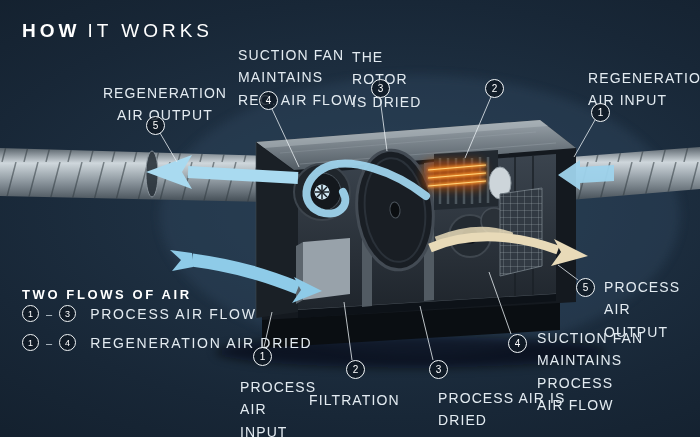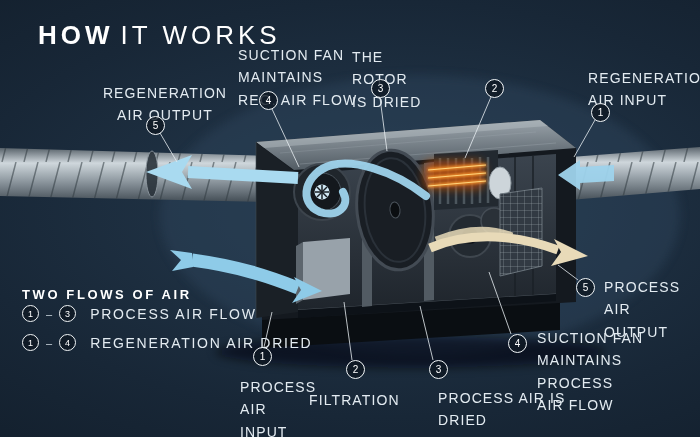--- a/index.html
+++ b/index.html
@@ -1,21 +1,21 @@
 <!DOCTYPE html>
 <html><head>
 <meta charset="utf-8">
 <style>
   *{margin:0;padding:0;box-sizing:border-box}
   html,body{width:700px;height:437px}
   body{font-family:"Liberation Sans",sans-serif;background:#0f1922;overflow:hidden}
   .stage{position:relative;width:700px;height:437px;overflow:hidden;
          background:radial-gradient(120% 95% at 55% 48%, #253a4e 0%, #182737 50%, #0e1823 100%)}
   .scene{position:absolute;left:0;top:0}
-  .title{position:absolute;left:38px;top:20px;font-size:26px;letter-spacing:4px;color:#fff}
+  .title{position:absolute;left:22px;top:20px;font-size:19px;letter-spacing:4px;color:#fff}
   .t-bold{font-weight:700}
   .t-light{font-weight:300;margin-left:7px}
   .lbl{position:absolute;font-size:14px;letter-spacing:1.1px;line-height:1.6;color:#e3ebf1;
        white-space:pre-line;font-weight:400}
   .center{text-align:center}
   .num{width:19px;height:19px;border:1.5px solid #f2f6f8;border-radius:50%;color:#fff;font-size:10px;
        display:flex;align-items:center;justify-content:center;background:rgba(15,25,35,.82)}
   .abs{position:absolute}
   .legend{position:absolute;left:22px;top:287px}
   .legend-h{font-size:13px;letter-spacing:2.6px;color:#fff;font-weight:600;margin-bottom:3px}

